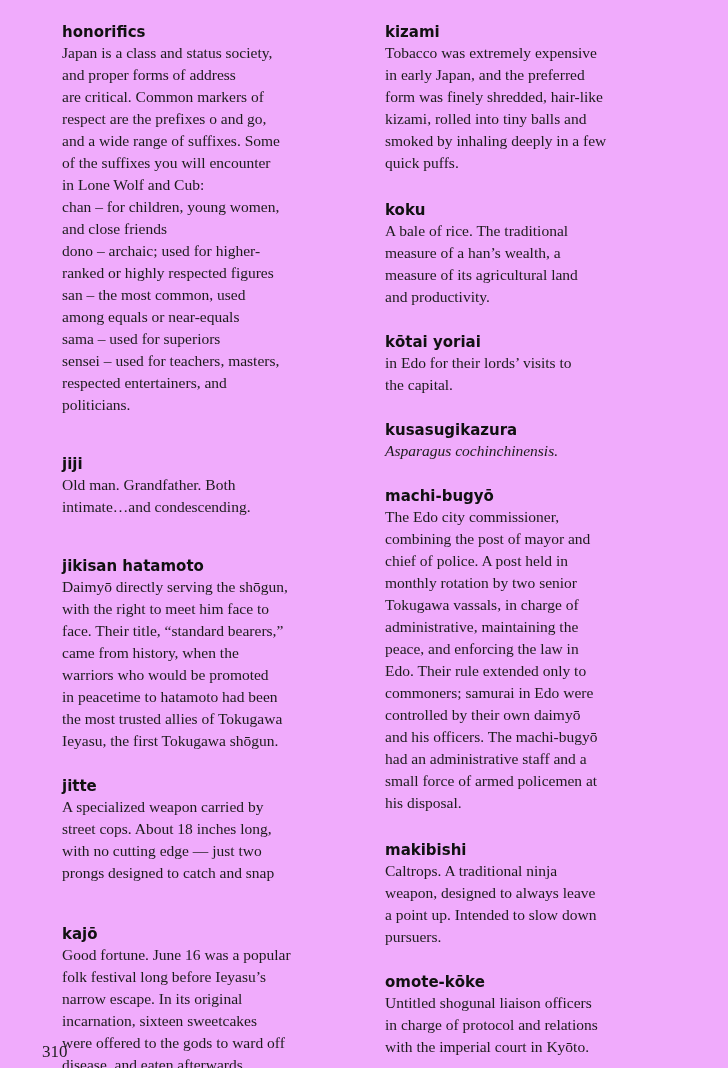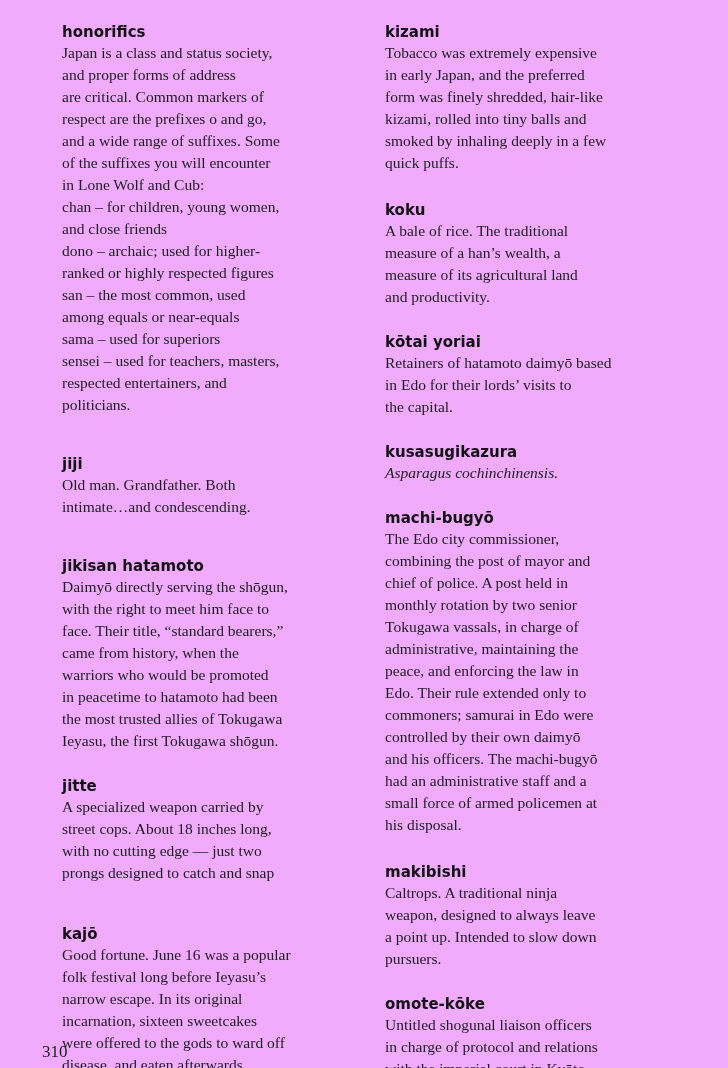--- a/index.html
+++ b/index.html
@@ -111,21 +111,20 @@
         <span class="line">A bale of rice. The traditional</span>
         <span class="line">measure of a han’s wealth, a</span>
         <span class="line">measure of its agricultural land</span>
         <span class="line last">and productivity.</span>
       </p>
     </div>
 
     <div class="entry" style="margin-bottom:24px">
       <p class="term">kōtai yoriai</p>
       <p class="def">
-        <span class="line">Retainers of hatamoto daimyō based</span>
         <span class="line">in Edo for their lords’ visits to</span>
         <span class="line last">the capital.</span>
       </p>
     </div>
 
     <div class="entry" style="margin-bottom:24px">
       <p class="term">kusasugikazura</p>
       <p class="def">
         <i class="line last">Asparagus cochinchinensis.</i>
       </p>

